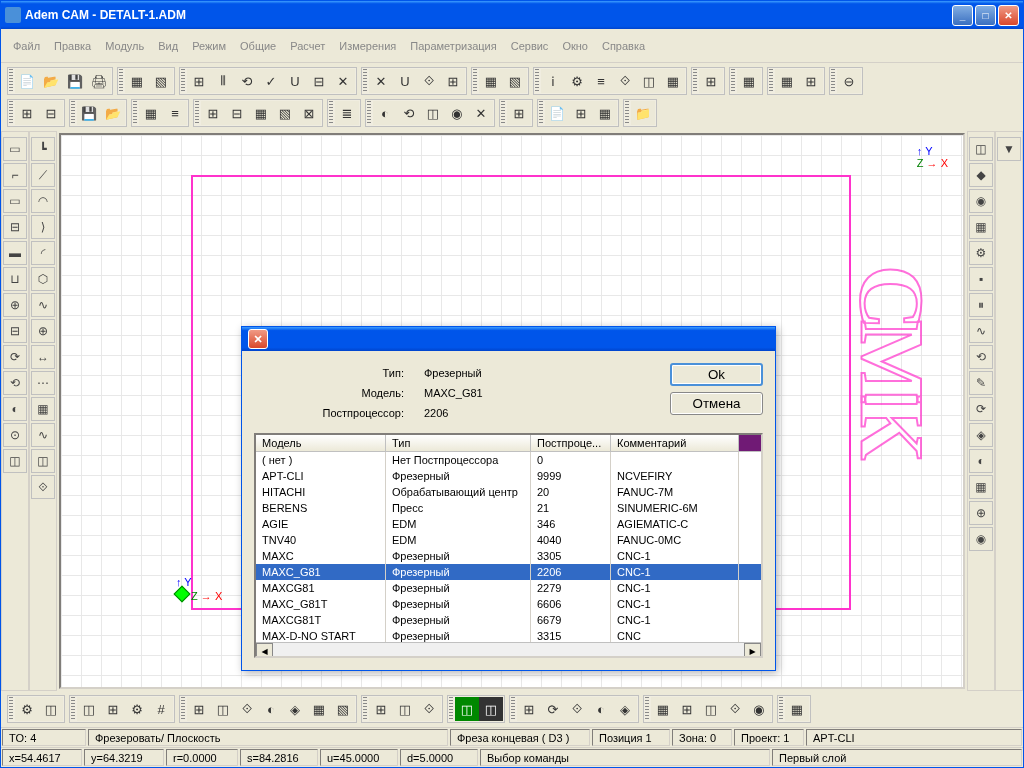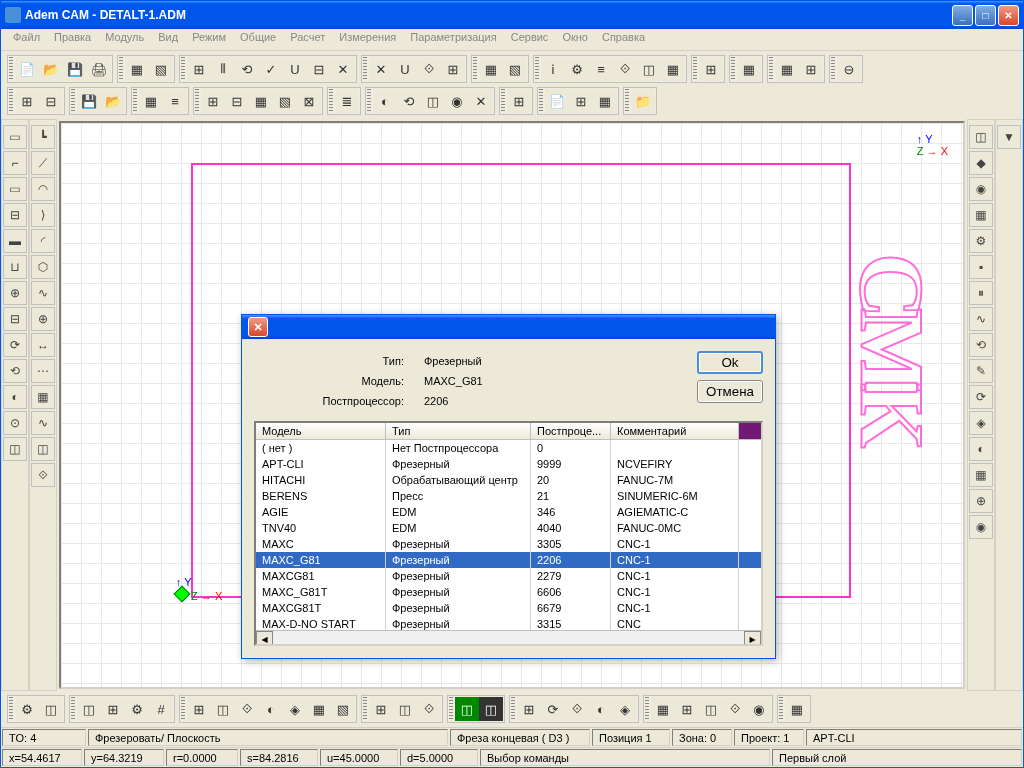--- a/index.html
+++ b/index.html
@@ -8,21 +8,21 @@
 
 .window { width: 1024px; height: 768px; border: 1px solid #0055ea; background: #ece9d8; display: flex; flex-direction: column; }
 .titlebar { height: 28px; background: linear-gradient(to bottom, #3c9cff 0%, #0055ea 10%, #0055ea 90%, #0044cc 100%); display: flex; align-items: center; padding: 0 4px; color: white; font-weight: bold; }
 .titlebar .icon { width: 16px; height: 16px; margin-right: 4px; background: #4a90d9; border-radius: 2px; }
 .titlebar .title { flex: 1; font-size: 12px; }
 .titlebar .controls { display: flex; gap: 2px; }
 .titlebar .wbtn { width: 21px; height: 21px; background: linear-gradient(to bottom,#82aee3,#3a6fc0); border: 1px solid #fff; border-radius: 3px; display:flex; align-items:center; justify-content:center; color:white; font-weight:bold; font-size:10px;}
 .titlebar .wbtn.close { background: linear-gradient(to bottom,#f09a85,#d9472b); }
 
 
-.menubar { height: 22px; background: #ece9d8; display: flex; align-items: flex-start; padding: 0 6px; gap: 2px; color: #888; border-bottom: 1px solid #d4d0c8;}
+.menubar { height: 34px; background: #ece9d8; display: flex; align-items: center; padding: 0 6px; gap: 2px; color: #888; border-bottom: 1px solid #d4d0c8;}
 .menubar span { padding: 2px 6px; cursor: default; }
 
 
 .toolbars { background: #ece9d8; padding: 2px; }
 .tbrow { display: flex; gap: 4px; padding: 2px 4px; align-items: center; flex-wrap: wrap; }
 .tbgroup { display: flex; border: 1px solid #c0c0c0; background: #f0ede0; padding: 1px; }
 .tbtn { width: 24px; height: 24px; border: 1px solid transparent; display: flex; align-items: center; justify-content: center; background: #ece9d8; font-size: 13px; color: #333; }
 .grip { width: 4px; height: 22px; background: repeating-linear-gradient(to bottom, #888 0, #888 1px, transparent 1px, transparent 3px); margin-right: 2px;}
 
 
@@ -47,21 +47,21 @@
 
 .dialog { position: absolute; left: 240px; top: 195px; width: 535px; background: #ece9d8; border: 1px solid #0055ea; box-shadow: 2px 2px 8px rgba(0,0,0,0.3); z-index: 100; }
 .dialog .dtitlebar { height: 24px; background: linear-gradient(to bottom, #3c9cff 0%, #0055ea 15%, #0055ea 85%, #0044cc 100%); color: white; font-weight: bold; display: flex; align-items: center; padding: 0 6px; }
 .dialog .dtitle { flex: 1; font-size: 12px;}
 .dialog .dclose { width: 20px; height: 20px; background: linear-gradient(to bottom,#f09a85,#d9472b); border:1px solid white; border-radius:3px; display:flex;align-items:center;justify-content:center; color:white; font-weight:bold;}
 .dialog .dbody { padding: 12px; }
 .dialog .info { display: flex; gap: 20px; margin-bottom: 10px; }
 .dialog .labels { text-align: right; line-height: 20px; width: 150px; }
 .dialog .values { line-height: 20px; flex: 1; }
 .dialog .btns { display: flex; flex-direction: column; gap: 6px; }
-.dialog .dbtn { width: 66px; height: 23px; border: 1px solid #888; background: #ece9d8; border-radius: 3px; box-shadow: inset 0 0 0 1px #fff; }
+.dialog .dbtn { width: 93px; height: 23px; border: 1px solid #888; background: #ece9d8; border-radius: 3px; box-shadow: inset 0 0 0 1px #fff; }
 .dialog .dbtn.primary { border: 2px solid #4a90d9; }
 
 .listview { border: 2px inset #d4d0c8; background: white; height: 225px; overflow: hidden; position: relative; }
 .lvh { display: flex; background: #701a75; border-bottom: 1px solid #c0c0c0; position: sticky; top:0;}
 .lvh div, .lvr div { padding: 2px 6px; border-right: 1px solid #d4d0c8; overflow: hidden; white-space: nowrap; font-size: 11px; }
 .lvh div { background: linear-gradient(to bottom, #fff, #ece9d8); border-right: 1px solid #c0c0c0; }
 .lvbody-wrap { height: 190px; overflow-y: auto; overflow-x: auto; }
 .lvr { display: flex; }
 .lvr.selected { background: #316ac5; color: white; }
 .lvr:not(.selected) div { color: #000; }

